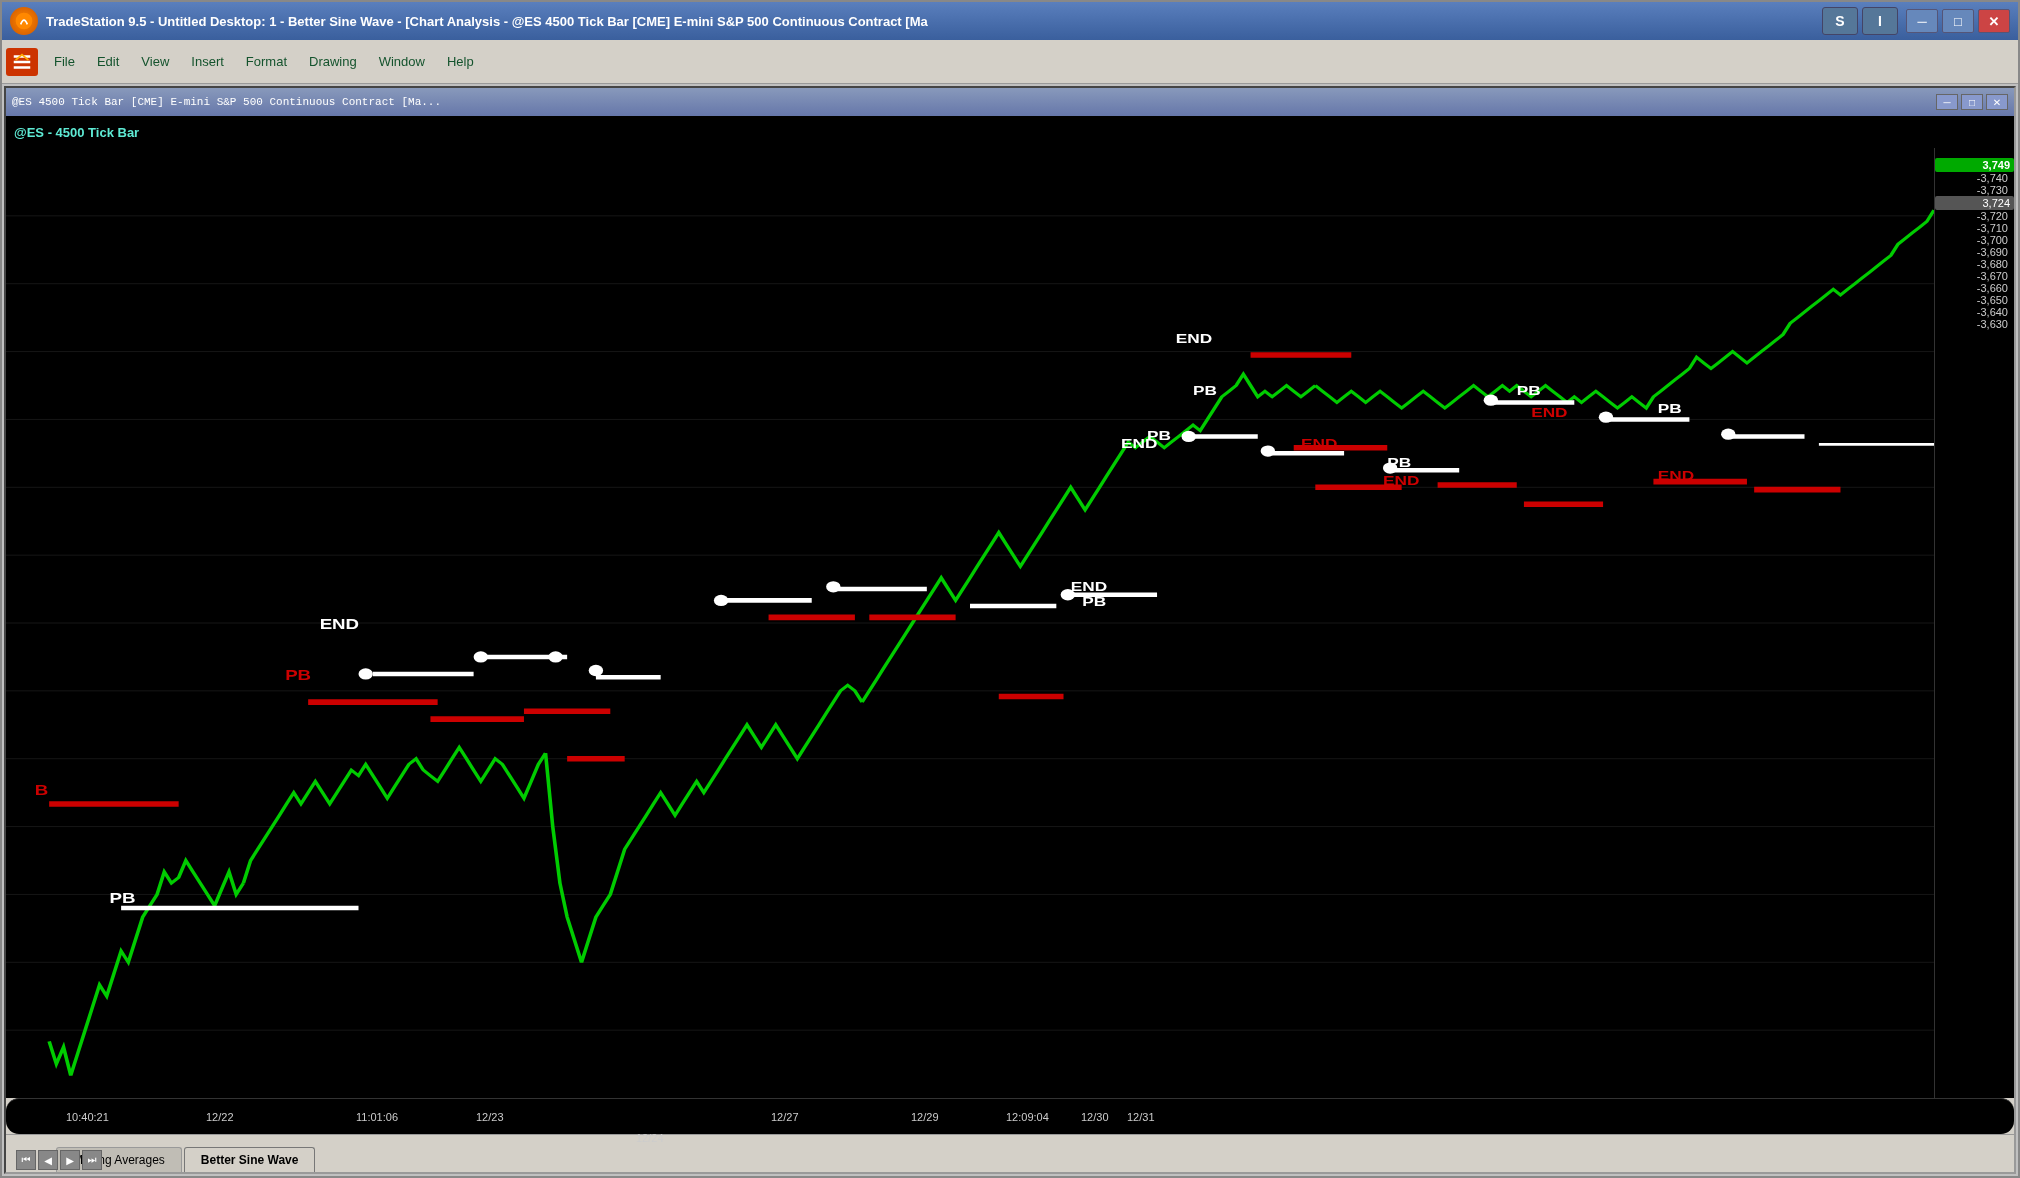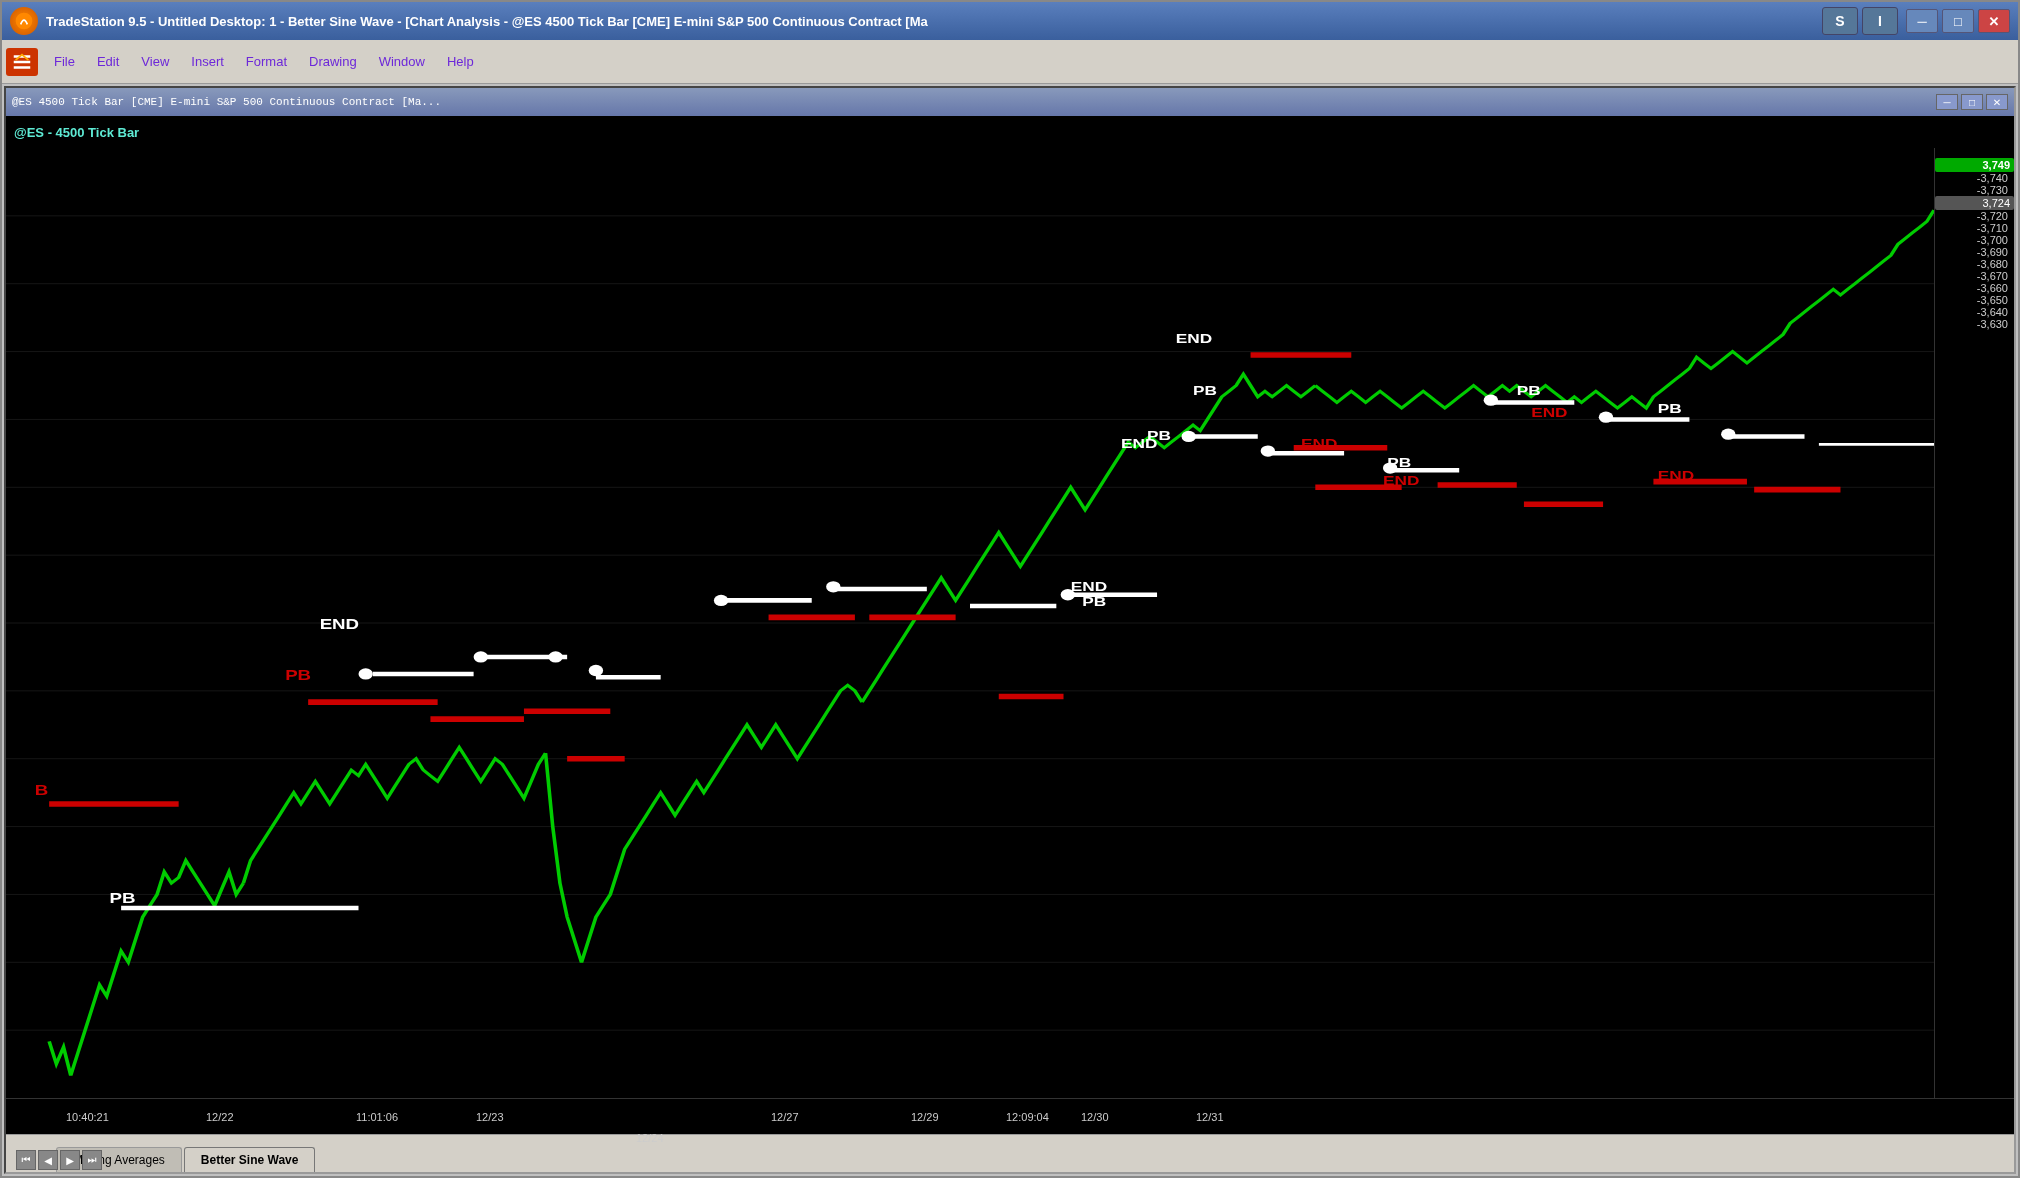--- a/index.html
+++ b/index.html
@@ -108,21 +108,21 @@
       margin-right: 6px;
     }
     .menu-icon svg { width: 22px; height: 22px; }
     .menu-items {
       display: flex;
       gap: 2px;
     }
     .menu-item {
       padding: 4px 10px;
       font-size: 13px;
-      color: #6d28d9;
+      color: #14532d;
       cursor: pointer;
       border-radius: 2px;
     }
 
     
     #chart-window {
       flex: 1;
       display: flex;
       flex-direction: column;
       background: #d4d0c8;
@@ -219,20 +219,21 @@
 
     
     #time-axis {
       height: 36px;
       background: #000;
       border-top: 1px solid #333;
       display: flex;
       align-items: center;
       padding: 0 10px;
       flex-shrink: 0;
+      border-radius: 13px;
     }
     .time-label {
       color: #ccc;
       font-size: 11px;
       position: absolute;
     }
 
     
     #tab-bar {
       height: 38px;
@@ -492,21 +493,21 @@
     <div id="time-axis" style="position:relative;">
       <span class="time-label" style="left:60px;">10:40:21</span>
       <span class="time-label" style="left:200px;">12/22</span>
       <span class="time-label" style="left:330px;margin-left:20px;">11:01:06</span>
       <span class="time-label" style="left:470px;">12/23</span>
       <span class="time-label" style="left:630px;margin-top:43px;">12/24</span>
       <span class="time-label" style="left:765px;text-align:right;">12/27</span>
       <span class="time-label" style="left:905px;">12/29</span>
       <span class="time-label" style="left:1000px;">12:09:04</span>
       <span class="time-label" style="left:1075px;">12/30</span>
-      <span class="time-label" style="left:1190px;">12/31</span>
+      <span class="time-label" style="left:1121px;">12/31</span>
     </div>
 
     <div id="tab-bar">
       <div id="nav-arrows" style="position:absolute; left:10px; bottom:8px; display:flex; gap:2px;">
         <div class="nav-arrow">⏮</div>
         <div class="nav-arrow">◀</div>
         <div class="nav-arrow">▶</div>
         <div class="nav-arrow">⏭</div>
       </div>
       <div class="tab">Moving Averages</div>

